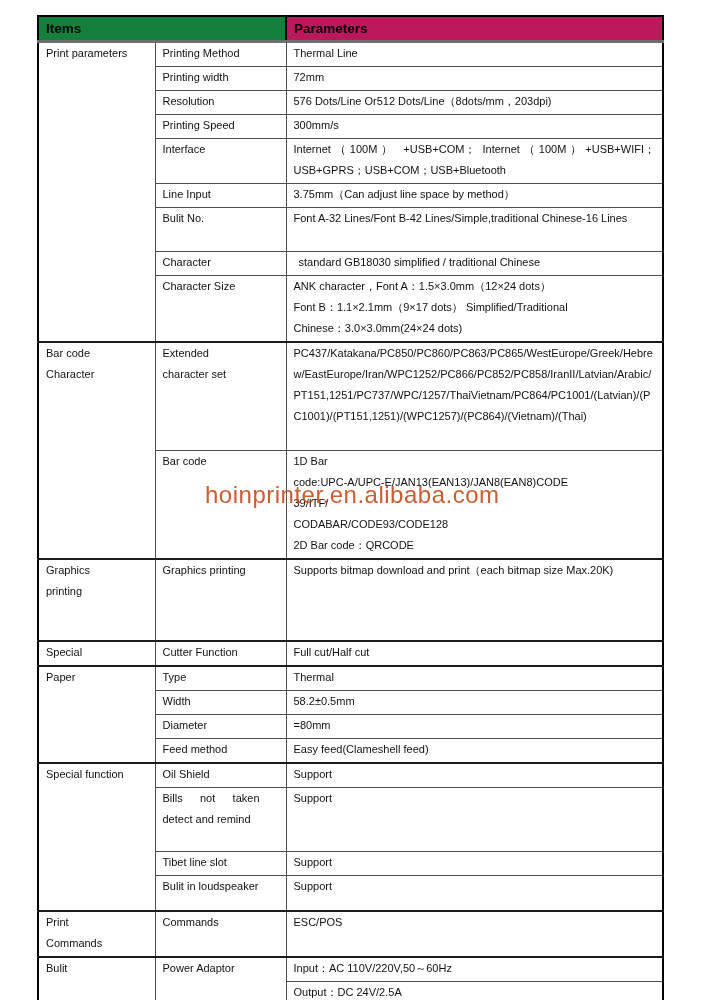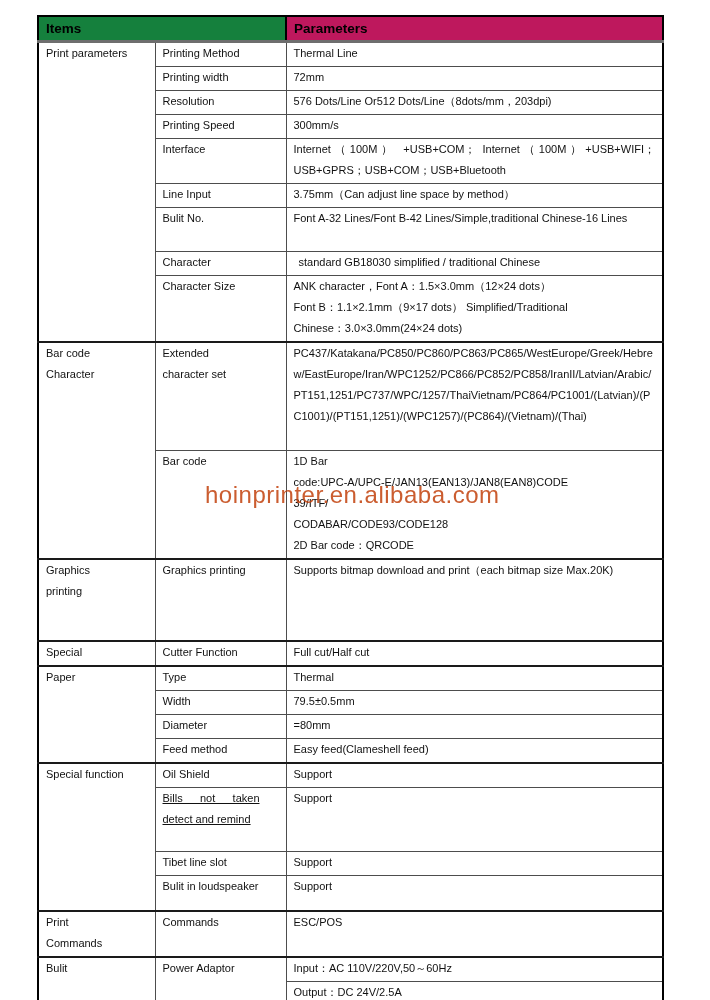--- a/index.html
+++ b/index.html
@@ -41,21 +41,21 @@
     vertical-align: top;
     font-size: 11px;
     line-height: 21px;
     padding: 0 7px 2px 7px;
     white-space: pre-line;
     overflow: hidden;
   }
   tr.sec > td { border-top: 2px solid #1a1a1a; }
   td.just { text-align: justify; }
   td.brk  { word-break: break-all; }
-  td.tight { padding-right: 26px; text-decoration: underline; }
+  td.tight { padding-right: 26px; }
   .watermark {
     position: absolute;
     left: 205px;
     top: 481px;
     font-size: 24px;
     letter-spacing: 0.5px;
     color: #c2410c;
     opacity: 0.85;
     z-index: 5;
     pointer-events: none;
@@ -151,21 +151,21 @@
         <td>Full cut/Half cut</td>
       </tr>
 
       <tr class="sec" style="height:22px">
         <td rowspan="4">Paper</td>
         <td>Type</td>
         <td>Thermal</td>
       </tr>
       <tr style="height:22px">
         <td>Width</td>
-        <td>79.5±0.5mm</td>
+        <td>58.2±0.5mm</td>
       </tr>
       <tr style="height:22px">
         <td>Diameter</td>
         <td>=80mm</td>
       </tr>
       <tr style="height:22px">
         <td>Feed method</td>
         <td>Easy feed(Clameshell feed)</td>
       </tr>
 

